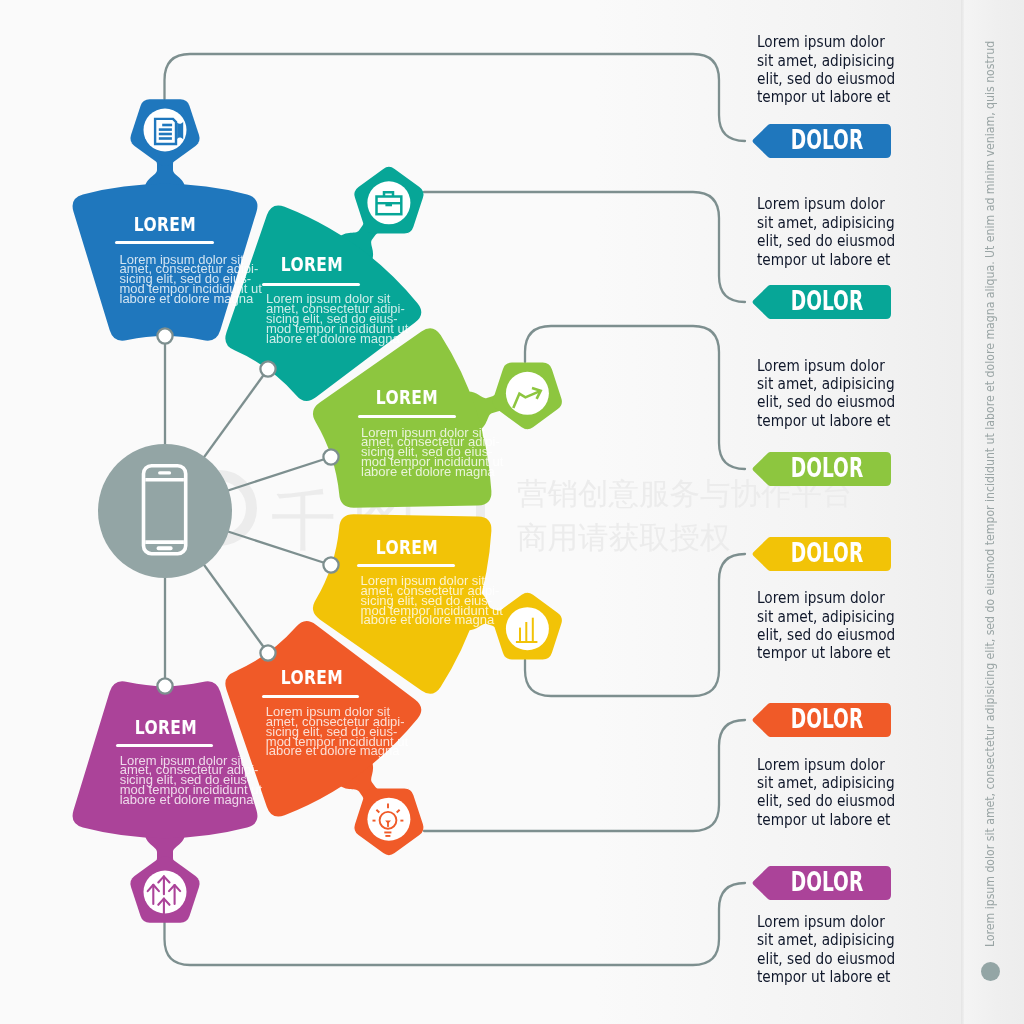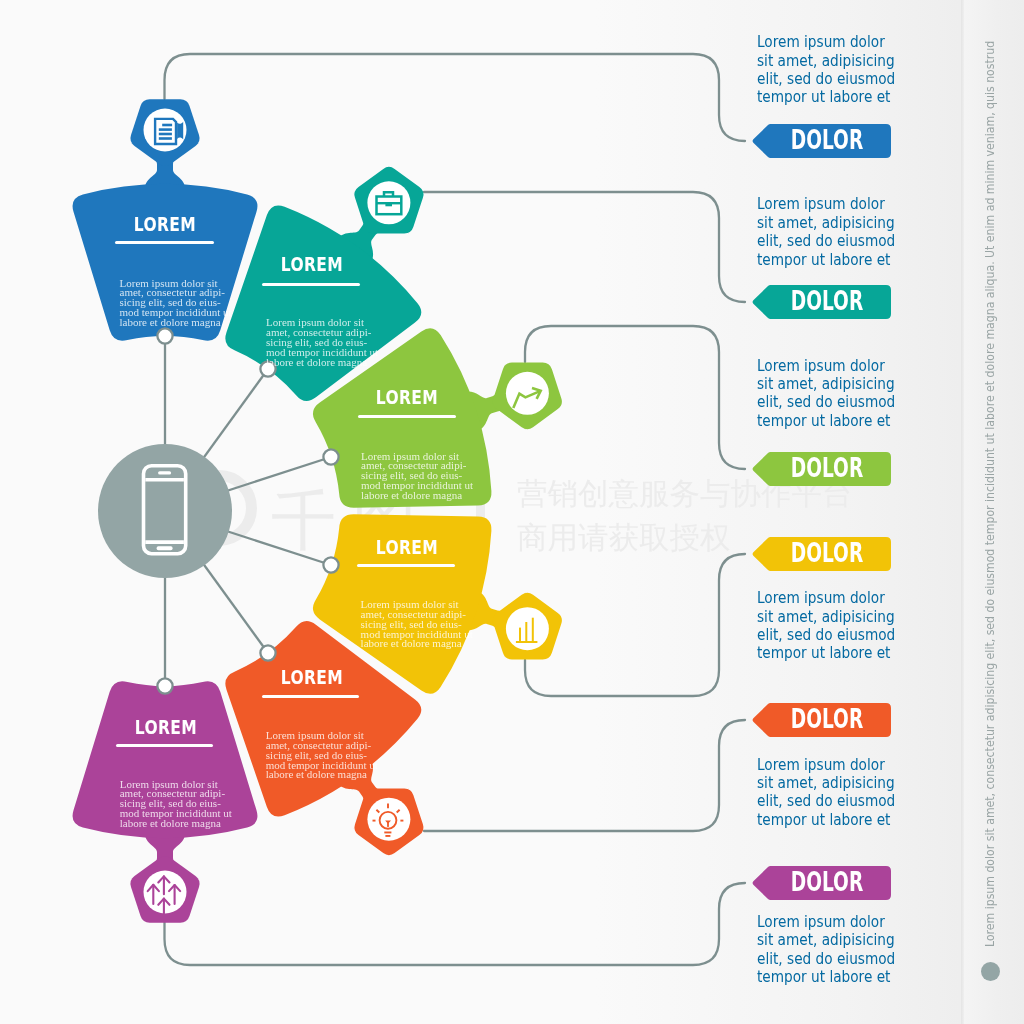--- a/index.html
+++ b/index.html
@@ -12,23 +12,23 @@
            background:linear-gradient(to right,#e4e4e4,#efefef);}
   #rightpanel{position:absolute;left:964px;top:0;width:60px;height:1024px;
               background:linear-gradient(to right,#f4f4f4 0%,#efefef 55%,#ededed 100%);}
   svg.layer{position:absolute;left:0;top:0;pointer-events:none;}
   .seg-title{position:absolute;color:#ffffff;font-weight:bold;letter-spacing:0.4px;
              font-family:"DejaVu Sans Condensed","DejaVu Sans",sans-serif;
              font-size:18.8px;line-height:19px;white-space:nowrap;
              transform:scaleX(.918);transform-origin:50% 50%;}
   .seg-rule{position:absolute;background:#ffffff;height:3px;border-radius:1.5px;}
   .seg-body{position:absolute;color:rgba(255,255,255,.80);
-            font-family:Liberation Serif, serif;
-            font-size:11px;line-height:9.9px;white-space:nowrap;margin-top:24px;}
-  .side-text{position:absolute;color:#0369a1;
+            font-family:Liberation Sans, sans-serif;
+            font-size:13px;line-height:9.9px;white-space:nowrap;}
+  .side-text{position:absolute;color:#0f172a;
              font-family:"DejaVu Sans Condensed","DejaVu Sans",sans-serif;
              font-size:15.2px;line-height:18.4px;width:140px;}
   .tag-label{position:absolute;color:#fff;font-weight:bold;font-size:26.2px;letter-spacing:0px;
              font-family:"DejaVu Sans Condensed","DejaVu Sans",sans-serif;
              white-space:nowrap;transform:scaleX(.788);transform-origin:50% 50%;}
   #vertical-text{position:absolute;color:#9aa5a5;font-size:12.17px;white-space:nowrap;
                  font-family:"DejaVu Sans Condensed","DejaVu Sans",sans-serif;
                  transform-origin:0 0;transform:rotate(-90deg);}
 </style>
 </head>

